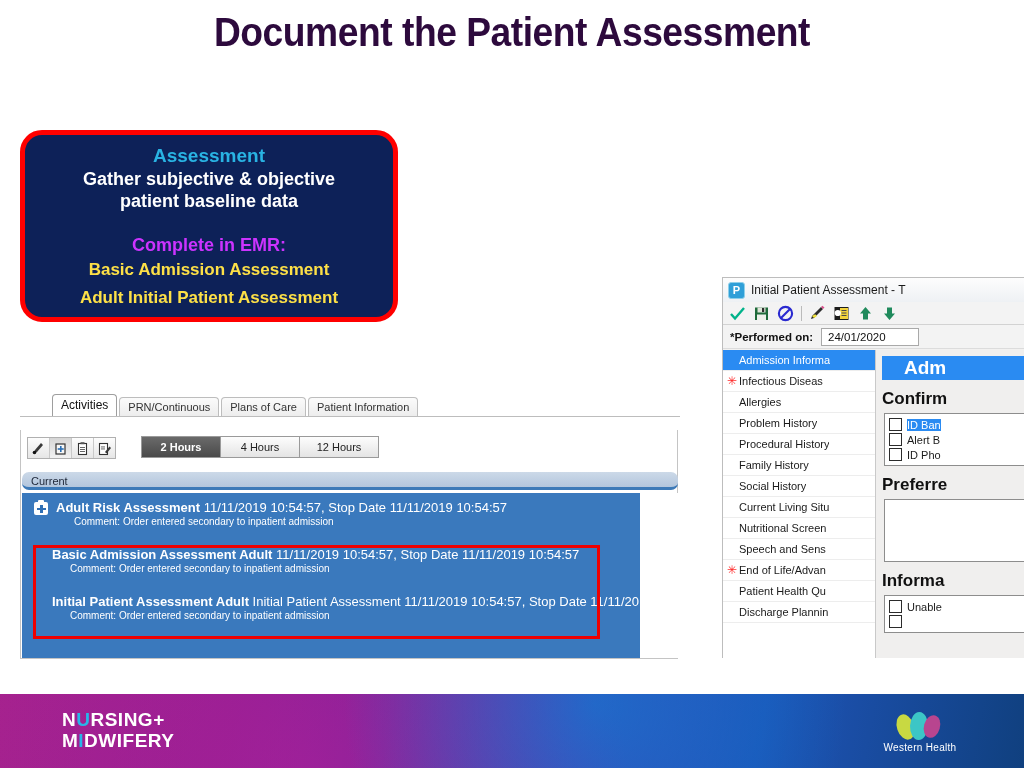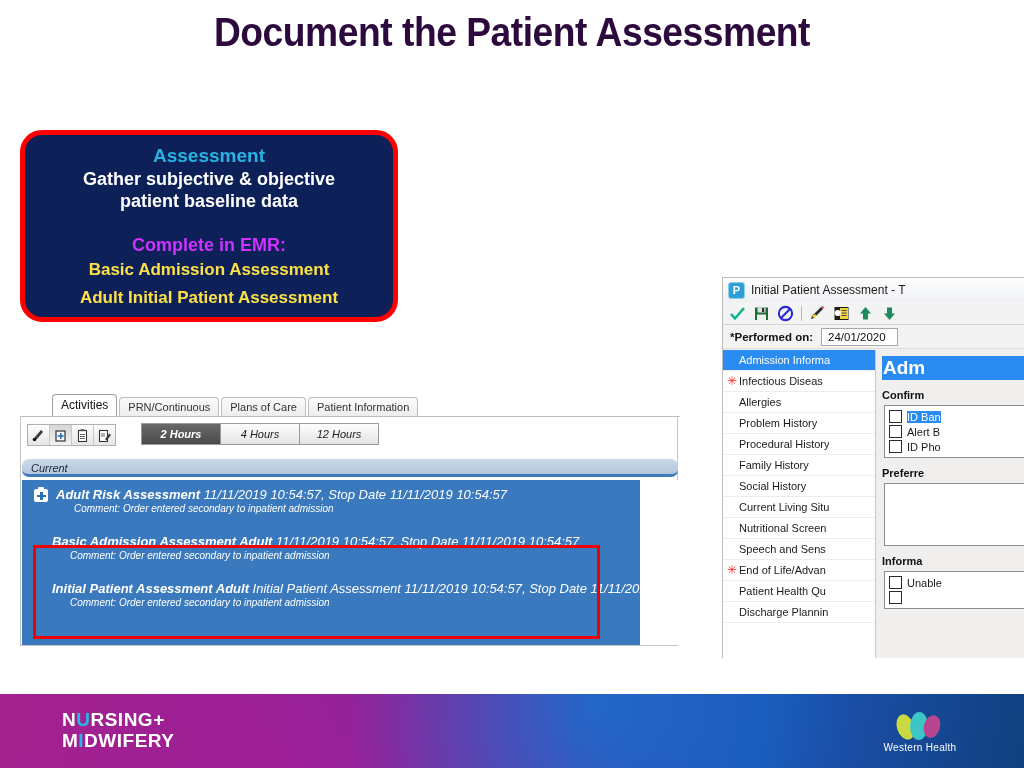--- a/index.html
+++ b/index.html
@@ -116,27 +116,26 @@
     border-color: #9e9e9e;
   }
   .tabline {
     position: absolute;
     left: 0; top: 21px;
     width: 660px; height: 1px;
     background: #bdbdbd;
   }
   .panel {
     position: absolute;
-    left: 0; top: 22px;
+    left: 0; top: 35px;
     width: 658px; height: 229px;
     border: 1px solid #c4c4c4;
     border-top: none;
     background: #ffffff;
     box-sizing: border-box;
-    font-style: italic;
   }
   .toolrow {
     position: absolute;
     left: 0; top: 4px;
     width: 658px; height: 32px;
   }
   .icon-group {
     position: absolute;
     left: 6px; top: 3px;
     display: flex;
@@ -320,21 +319,21 @@
     border-bottom: 1px solid #dcdcdc;
   }
   .perf-label {
     font-size: 11.5px;
     font-weight: bold;
     color: #111;
     margin-right: 8px;
     white-space: nowrap;
   }
   .perf-input {
-    width: 77px; height: 18px;
+    width: 98px; height: 18px;
     background: #ffffff;
     border: 1px solid #a9a9a9;
     font-size: 11.5px;
     color: #111;
     line-height: 17px;
     padding-left: 6px;
     box-sizing: border-box;
     white-space: nowrap;
   }
 
@@ -379,28 +378,28 @@
     overflow: hidden;
   }
   .fp-header {
     margin: 6px 0 0 6px;
     width: 143px; height: 24px;
     background: #2a8bf2;
     color: #ffffff;
     font-size: 19px;
     font-weight: bold;
     line-height: 24px;
-    padding-left: 1px;
+    padding-left: 22px;
     box-sizing: border-box;
     white-space: nowrap;
     overflow: hidden;
   }
   .fp-label {
     margin: 9px 0 4px 6px;
-    font-size: 11px;
+    font-size: 17px;
     font-weight: bold;
     color: #111;
     white-space: nowrap;
   }
   .fp-box {
     margin-left: 8px;
     width: 143px;
     background: #ffffff;
     border: 1px solid #8d8d8d;
     box-sizing: border-box;

